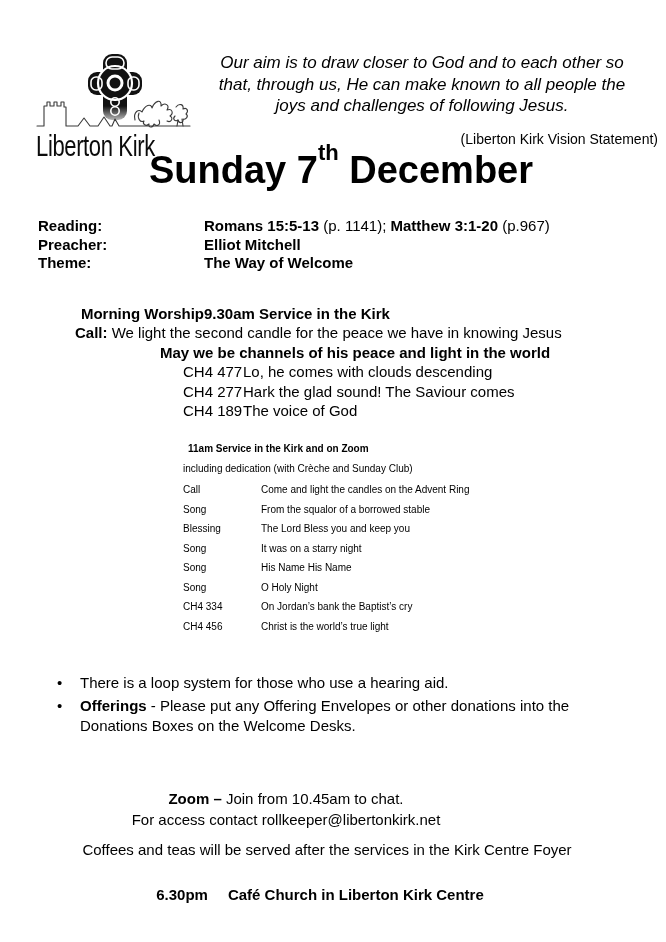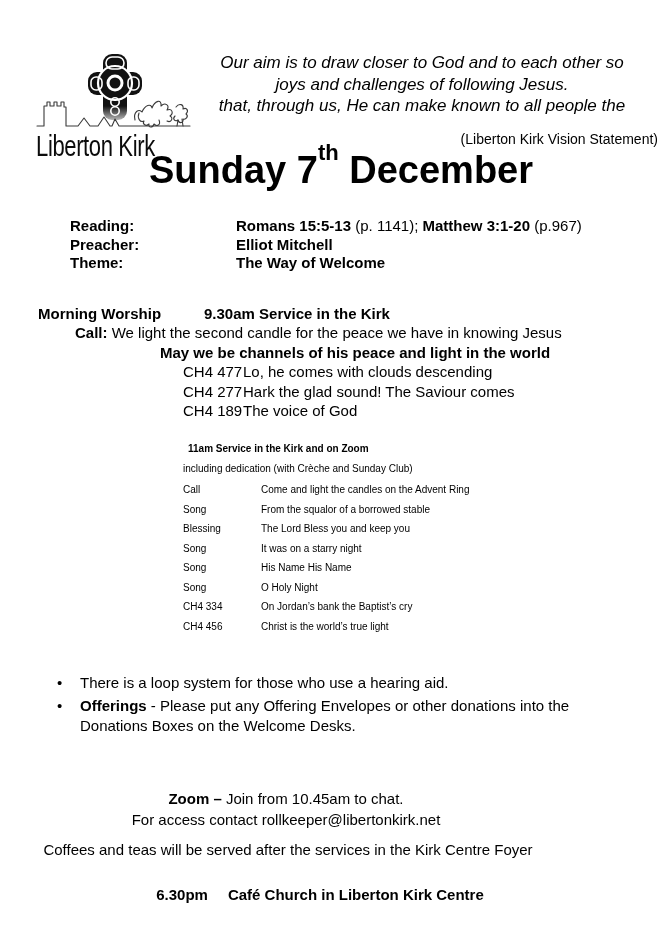--- a/index.html
+++ b/index.html
@@ -30,27 +30,27 @@
 
   
   .title {
     position:absolute; left:0; top:149px; width:666px; text-align:center;
     font-size:38px; font-weight:bold; padding-left:16px; box-sizing:border-box;
   }
   .title sup { font-size:58%; position:relative; top:-0.42em; }
 
   
   .info { position:absolute; left:38px; top:217px; font-size:15px; line-height:18.7px; }
-  .info-row { display:flex;margin-left:32px; }
+  .info-row { display:flex; }
   .info-label { width:166px; font-weight:bold; }
   .info-value { font-weight:bold; white-space:nowrap; }
 
   
   .morning { position:absolute; left:38px; top:304px; width:606px; font-size:15px; line-height:19.4px; }
-  .m-head { display:flex; font-weight:bold; }
+  .m-head { display:flex; font-weight:bold;text-align:right; }
   .m-head-label { width:166px; }
   .m-call { margin-left:37px; }
   .m-response { margin-left:122px; font-weight:bold; }
   .hymn-row { display:flex; margin-left:145px; }
   .hymn-no { width:60px; }
 
   
   .service11 { position:absolute; left:183px; top:439px; width:475px; font-size:10px; line-height:19.5px; }
   .s11-head { font-weight:bold; margin-left:5px; }
   .s11-sub { margin-bottom:2px; }
@@ -59,21 +59,21 @@
   .s11-line2 { margin-left:8px; }
 
   
   .bullets { position:absolute; left:56px; top:673px; width:545px; font-size:15px; line-height:20.5px; }
   .bullet-item { position:relative; padding-left:24px; margin-bottom:2px; }
   .bullet-dot { position:absolute; left:1px; top:0; }
   .bullet-dot::before { content:"\2022"; }
 
   
   .closing { position:absolute; left:0; top:788px; width:572px; text-align:center; font-size:15px; line-height:21px; }
-  .coffees { position:absolute; left:0; top:841px; width:576px; text-align:center; font-size:15px; }
+  .coffees { position:absolute; left:0; top:841px; width:576px; text-align:center; font-size:15px;padding-left:39px; }
   .cafe { position:absolute; left:0; top:886px; width:592px; text-align:center; font-size:15px; font-weight:bold;padding-left:24px; }
   .cafe-time { margin-right:20px; }
 </style>
 </head>
 <body>
 
 <div class="page">
 
   <div class="logo">
     <svg width="156" height="80" viewBox="0 0 156 80">
@@ -104,22 +104,22 @@
         <path d="M103 63 C101 68 104 73 108 71 C106 74 110 77 113 74 C112 78 117 78 118 74 C121 77 125 75 123 70"></path>
         <path d="M140 57 C143 53 148 54 147 59 C151 57 153 61 150 64 C153 66 150 70 147 69 C148 73 143 74 142 70 C139 72 136 69 139 66"></path>
         <path d="M142 70 L141 76 M146 69 L147 76"></path>
       </g>
     </svg>
     <div class="logo-text">Liberton Kirk</div>
   </div>
 
   <div class="vision">
     <div>Our aim is to draw closer to God and to each other so</div>
+    <div>that, through us, He can make known to all people the</div>
     <div>joys and challenges of following Jesus.</div>
-    <div>that, through us, He can make known to all people the</div>
     <div class="vision-attr">(Liberton Kirk Vision Statement)</div>
   </div>
 
   <div class="title"><span>Sunday 7</span><sup>th</sup><span> December</span></div>
 
   <div class="info">
     <div class="info-row">
       <div class="info-label">Reading:</div>
       <div class="info-value"><span class="bold">Romans 15:5-13</span><span class="reg"> (p. 1141); </span><span class="bold">Matthew 3:1-20</span><span class="reg"> (p.967)</span></div>
     </div>

